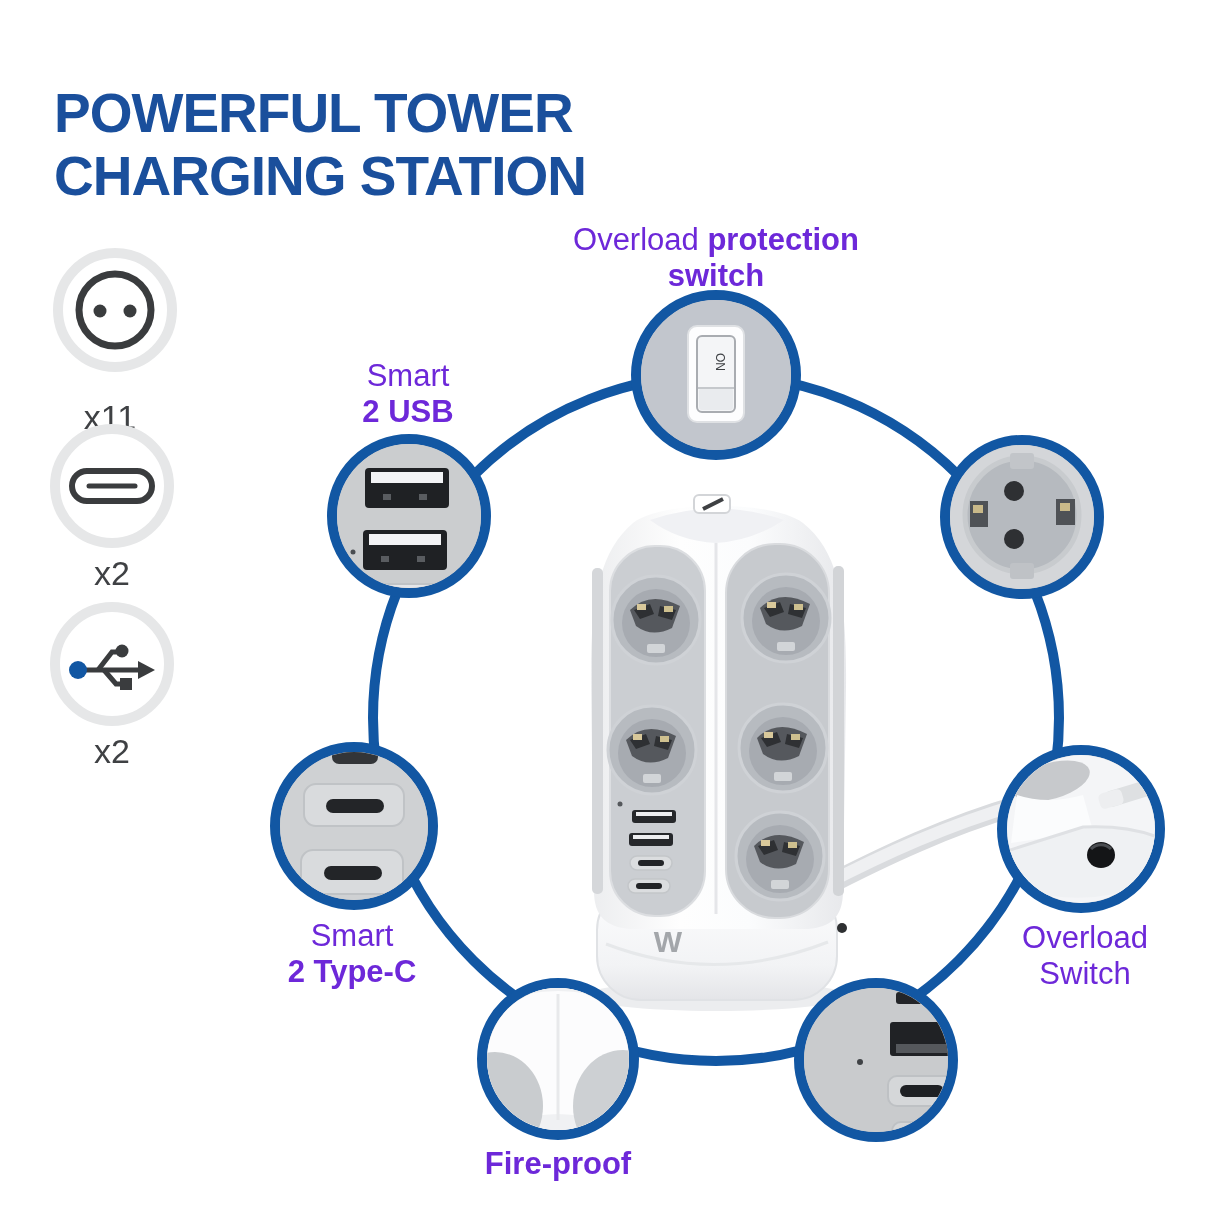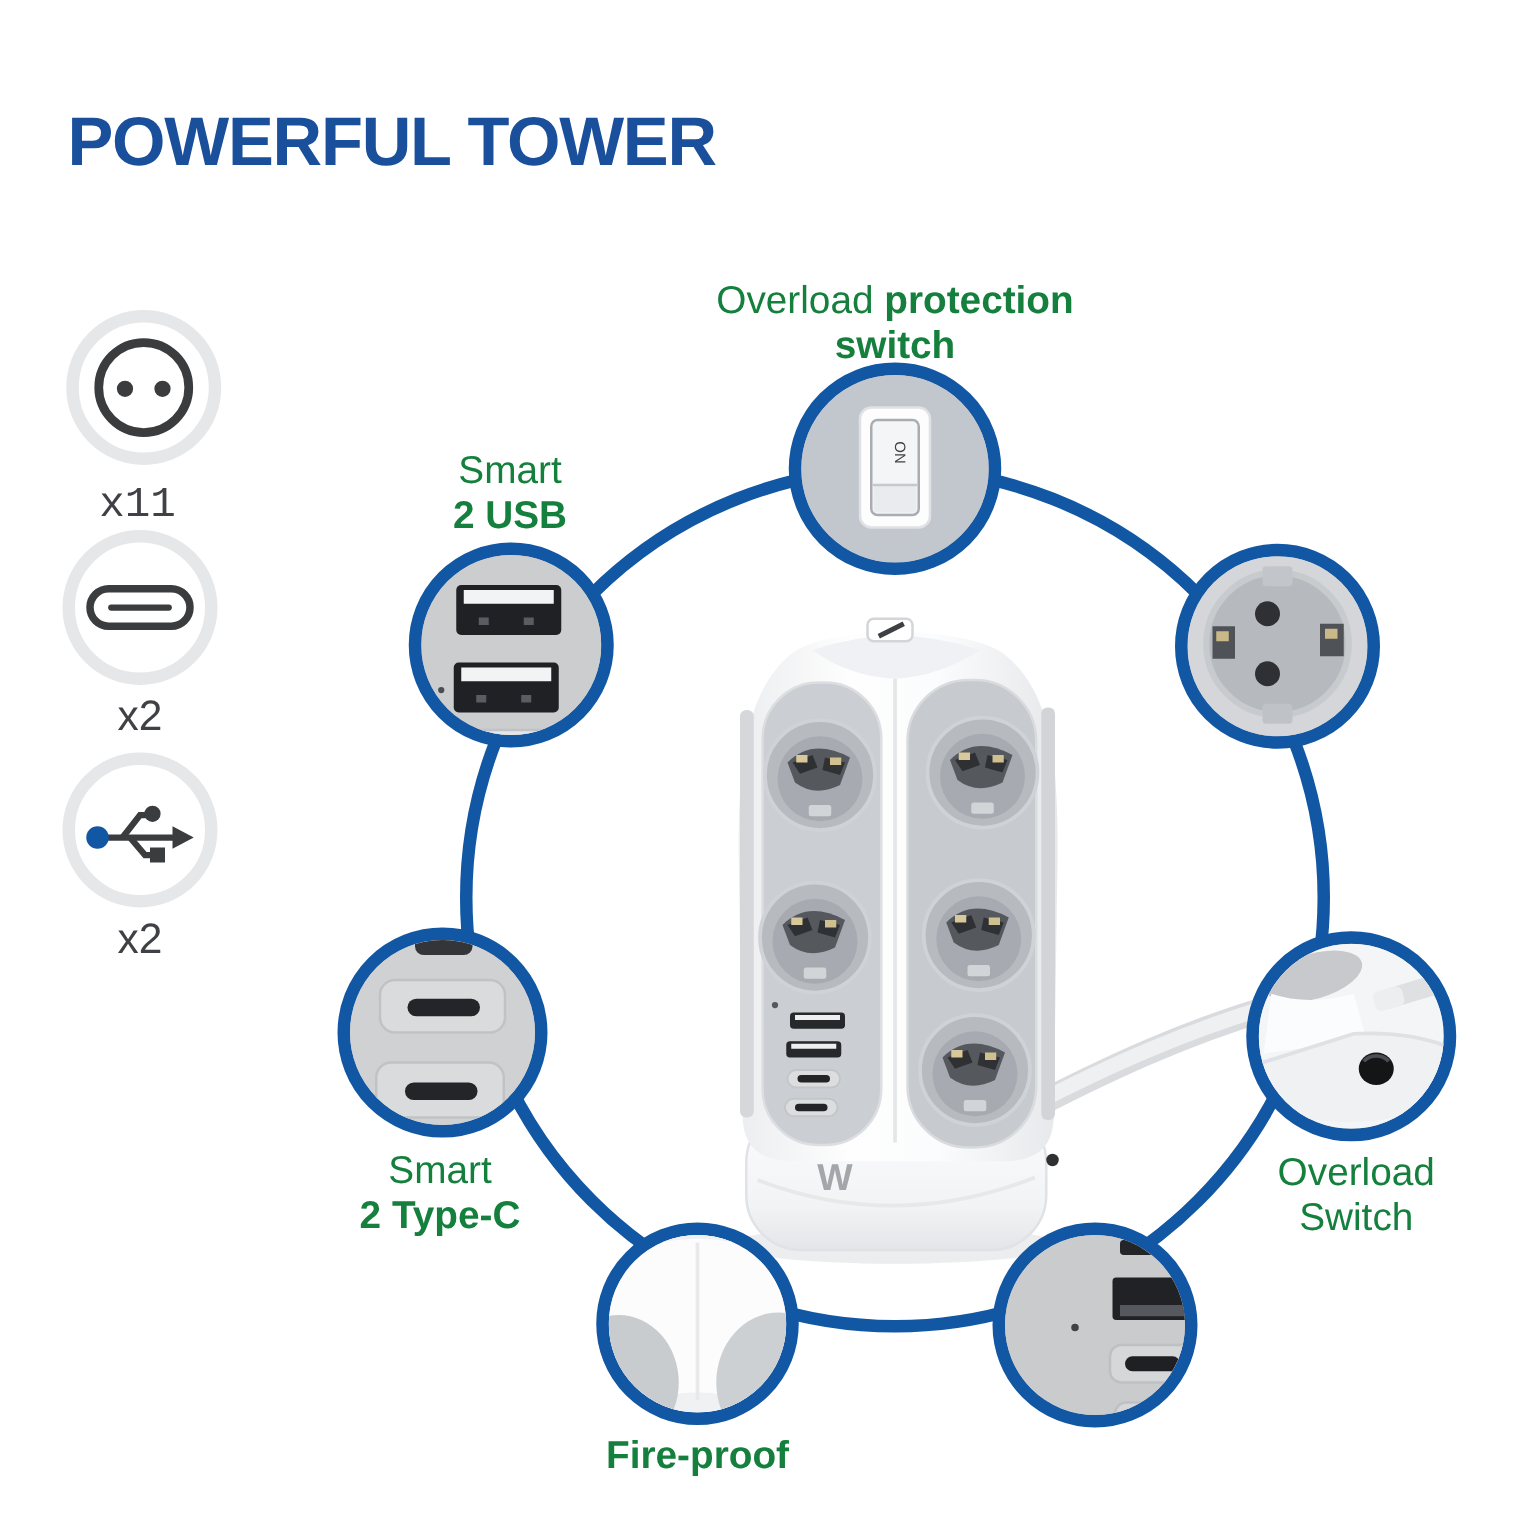--- a/index.html
+++ b/index.html
@@ -23,38 +23,38 @@
   }
   
   .scene{position:absolute;left:0;top:0;z-index:1;}
   
   .co{
     position:absolute;border-radius:50%;border:10px solid #1257A3;
     overflow:hidden;z-index:3;background:#C9CBCE;
   }
   .co svg{position:absolute;left:0;top:0;}
   
-  .lbl{position:absolute;z-index:4;text-align:center;font-size:31px;line-height:36px;color:#15803d;}
+  .lbl{position:absolute;z-index:4;text-align:center;font-size:31px;line-height:36px;color:#6d28d9;}
   .lbl .b{font-weight:700;}
 </style>
 </head>
 <body>
 
 <div class="canvas">
 
-  <h1 class="title"><span>POWERFUL TOWER</span><br></h1>
+  <h1 class="title"><span>POWERFUL TOWER</span><br><span>CHARGING STATION</span></h1>
 
   <div class="spec-circle" style="left:53px;top:202px;">
     <svg width="92" height="92" viewBox="-46 -46 92 92">
       <circle r="36" fill="none" stroke="#3A3C3E" stroke-width="7"></circle>
       <circle cx="-15" cy="1" r="6.5" fill="#3A3C3E"></circle>
       <circle cx="15" cy="1" r="6.5" fill="#3A3C3E"></circle>
     </svg>
   </div>
-  <div class="spec-count" style="left:30px;top:340px;font-family:Liberation Mono, monospace;">x11</div>
+  <div class="spec-count" style="left:30px;top:352px;">x11</div>
 
   <div class="spec-circle" style="left:50px;top:378px;">
     <svg width="96" height="92" viewBox="-48 -46 96 92">
       <rect x="-40" y="-15" width="80" height="30" rx="15" fill="none" stroke="#3A3C3E" stroke-width="6"></rect>
       <line x1="-23" y1="0" x2="23" y2="0" stroke="#3A3C3E" stroke-width="5" stroke-linecap="round"></line>
     </svg>
   </div>
   <div class="spec-count" style="left:32px;top:508px;">x2</div>
 
   <div class="spec-circle" style="left:50px;top:556px;">

